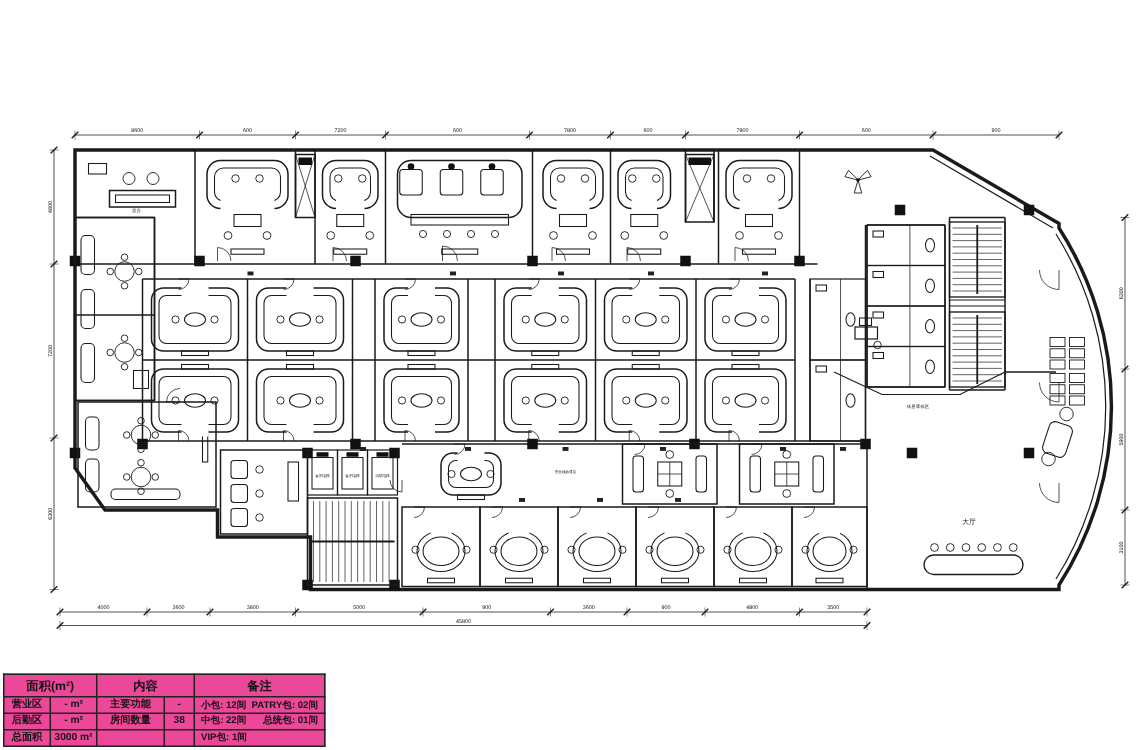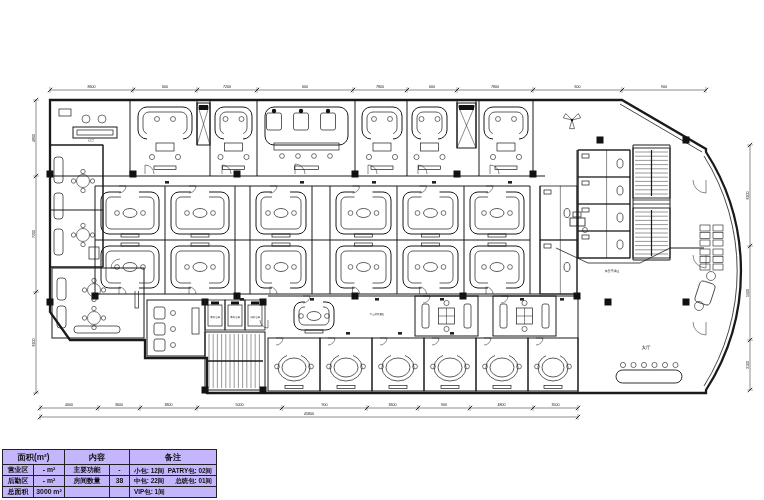--- a/index.html
+++ b/index.html
@@ -1,20 +1,20 @@
 <!DOCTYPE html>
 <html><head>
 <meta charset="utf-8">
 <style>
   html,body{margin:0;padding:0;}
   body{width:764px;height:500px;position:relative;background:#fff;
        font-family:"Liberation Sans",sans-serif;overflow:hidden;}
   #plan-svg{position:absolute;left:0;top:0;}
   #legend-table{position:absolute;left:2px;top:449px;width:214px;
-    border-collapse:collapse;table-layout:fixed;background:#c4b5fd;}
+    border-collapse:collapse;table-layout:fixed;background:#ec4899;}
   #legend-table th,#legend-table td{border:1px solid #222;font-size:6.8px;
     line-height:1.15;padding:1px 0;text-align:center;white-space:nowrap;
     overflow:hidden;color:#111;font-weight:bold;}
   #legend-table th{font-size:8.2px;padding:2.5px 0;}
   .rk{display:flex;justify-content:space-between;padding:0 4px;}
   .rk span{font-size:6.4px;}
 </style>
 </head>
 <body>
 

